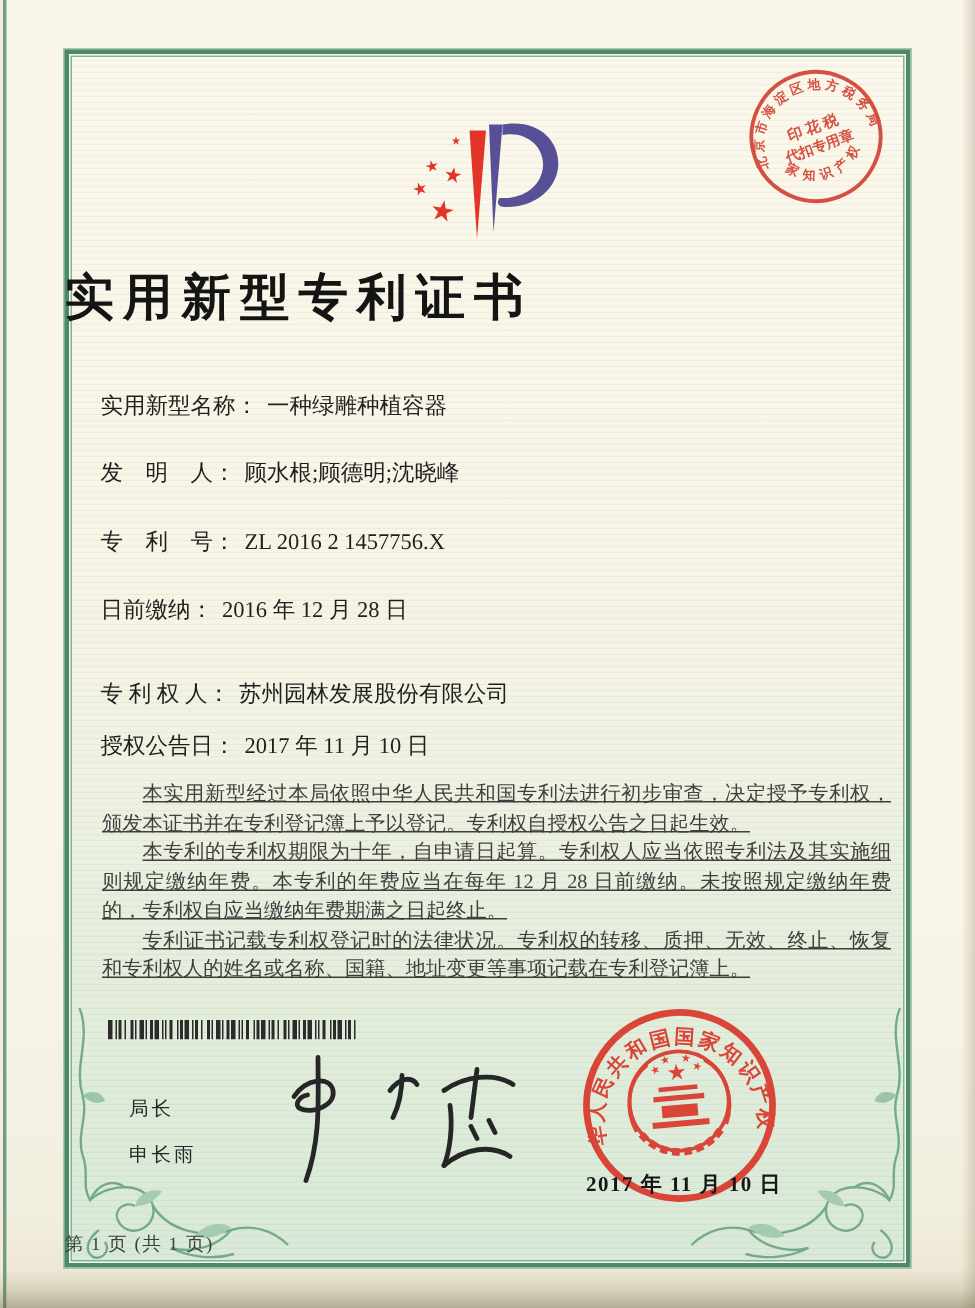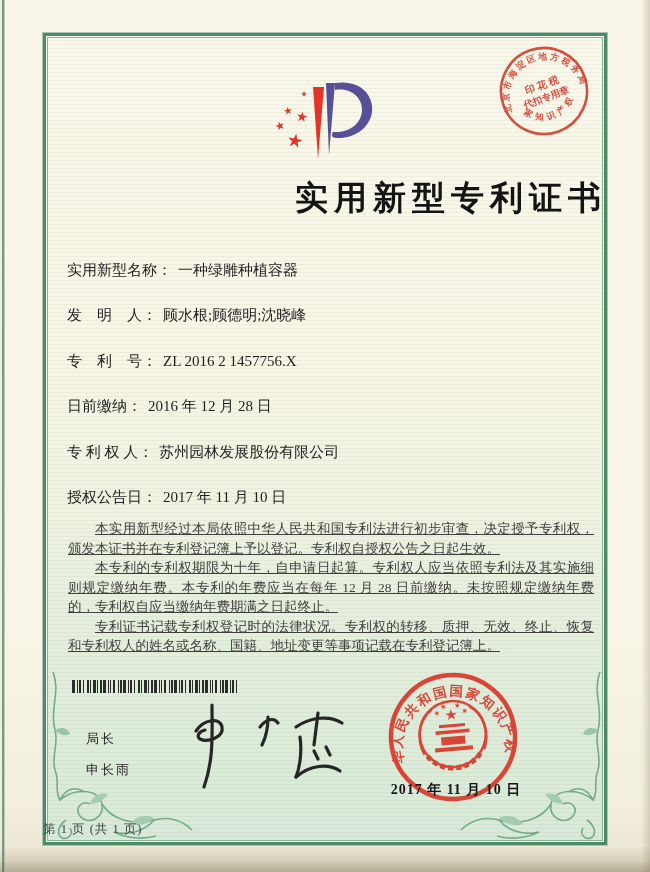--- a/index.html
+++ b/index.html
@@ -29,21 +29,21 @@
   .bottom-shadow {
     position:absolute; left:0; bottom:0; width:100%; height:26px; z-index:6;
     background:linear-gradient(180deg, rgba(0,0,0,0), rgba(125,115,80,.18) 55%, rgba(104,96,66,.42) 100%);
   }
   .right-shadow {
     position:absolute; right:0; top:0; bottom:0; width:9px; z-index:6;
     background:linear-gradient(270deg, rgba(130,120,88,.28), rgba(0,0,0,0));
   }
   .cert-no { left:66px; top:86px; font-size:15px; letter-spacing:1.5px; color:#3c3c44; z-index:2; }
   .title {
-    left:43px; top:176px; width:564px; text-align:right; z-index:2;
+    left:43px; top:176px; width:564px; text-align:left; z-index:2;
     font-size:33px; font-weight:700; letter-spacing:6px; color:#141414;
   }
   .row { left:67px; font-size:15px; z-index:2; color:#1f1f1f; white-space:nowrap; }
   .row .lab { font-weight:400; }
   .row .val { margin-left:6px; }
   .paras {
     left:68px; top:519px; width:526px; z-index:2;
     font-size:13.5px; line-height:19.5px; color:#3f3f3f; text-align:justify;
   }
   .paras p { margin:0; text-indent:2em;text-decoration:underline; }
@@ -105,21 +105,21 @@
   </div>
   <div class="abs row" style="top:306px;">
     <span class="lab">发　明　人：</span><span class="val">顾水根;顾德明;沈晓峰</span>
   </div>
   <div class="abs row" style="top:352px;text-align:center;">
     <span class="lab">专　利　号：</span><span class="val">ZL 2016 2 1457756.X</span>
   </div>
   <div class="abs row" style="top:397px;">
     <span class="lab">日前缴纳：</span><span class="val">2016 年 12 月 28 日</span>
   </div>
-  <div class="abs row" style="top:443px;">
+  <div class="abs row" style="top:453px;">
     <span class="lab">专 利 权 人：</span><span class="val">苏州园林发展股份有限公司</span>
   </div>
   <div class="abs row" style="top:488px;">
     <span class="lab">授权公告日：</span><span class="val">2017 年 11 月 10 日</span>
   </div>
 
   <div class="abs paras">
     <p>本实用新型经过本局依照中华人民共和国专利法进行初步审查，决定授予专利权，颁发本证书并在专利登记簿上予以登记。专利权自授权公告之日起生效。</p>
     <p>本专利的专利权期限为十年，自申请日起算。专利权人应当依照专利法及其实施细则规定缴纳年费。本专利的年费应当在每年 12 月 28 日前缴纳。未按照规定缴纳年费的，专利权自应当缴纳年费期满之日起终止。</p>
     <p>专利证书记载专利权登记时的法律状况。专利权的转移、质押、无效、终止、恢复和专利权人的姓名或名称、国籍、地址变更等事项记载在专利登记簿上。</p>

